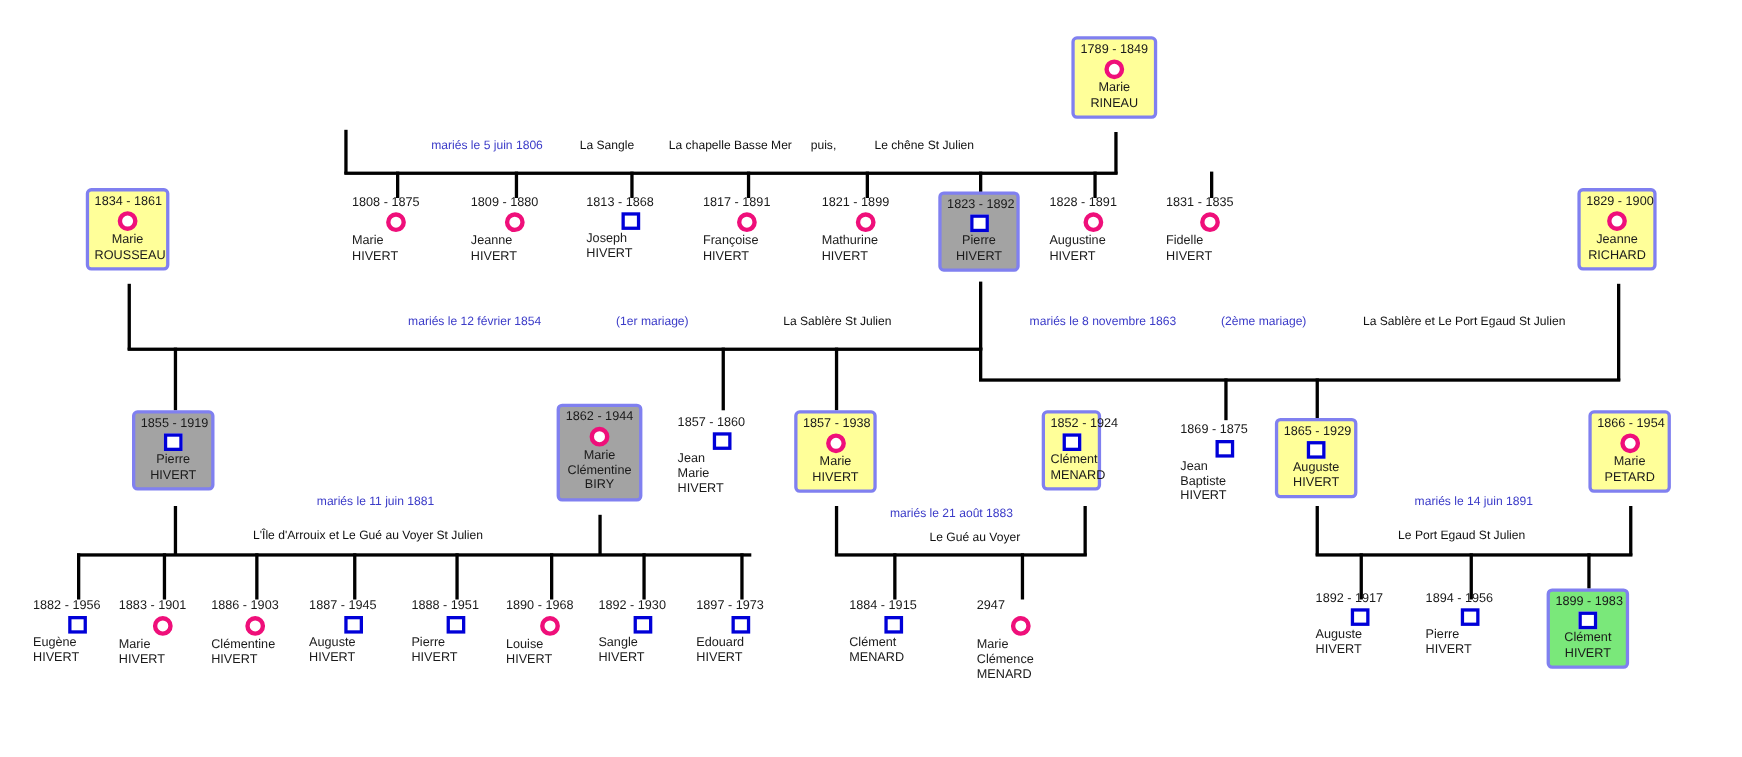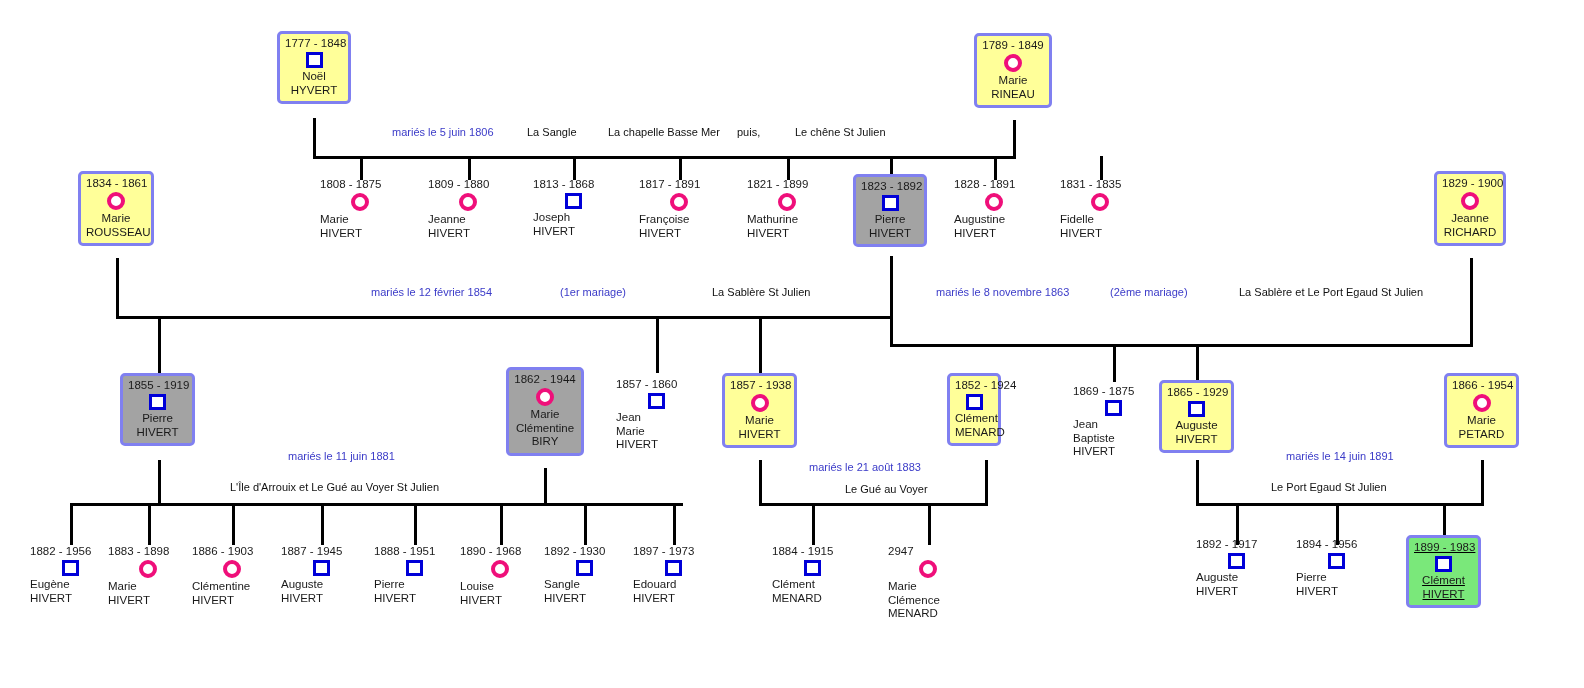--- a/index.html
+++ b/index.html
@@ -19,21 +19,21 @@
 
   
   .sym-m{width:17px;height:16px;border:3.5px solid #0000d8;background:#ffffff;box-sizing:border-box;}
   .sym-f{width:18px;height:18px;border:4px solid #ef0f7a;border-radius:50%;background:#ffffff;box-sizing:border-box;}
 
   
   .card{position:absolute;box-sizing:border-box;border:3px solid #8080f0;
         border-radius:5px;text-align:center;padding:3px 5px 4px 5px;}
   .card.yellow{background:#ffff99;}
   .card.violet{background:#a3a3a3;}
-  .card.green{background:#7ae87a;text-decoration:underline;}
+  .card.green{background:#7ae87a;}
   .card .dates{font-size:11.5px;color:#1a1a1a;white-space:nowrap;line-height:13px;}
   .card .nm{font-size:11.5px;color:#1a1a1a;line-height:13.5px;white-space:nowrap;}
 
   
   .note{position:absolute;font-size:11px;white-space:nowrap;line-height:13px;}
   .note.blue{color:#3b3bc8;}
   .note.black{color:#111111;}
 </style>
 </head>
 <body>
@@ -93,26 +93,20 @@
   <div class="ln lnv" style="left:812px;top:503px;height:42px;"></div>
   <div class="ln lnv" style="left:928px;top:503px;height:42px;"></div>
 
   <div class="ln lnv" style="left:1196px;top:460px;height:45px;"></div>
   <div class="ln lnv" style="left:1481px;top:460px;height:45px;"></div>
   <div class="ln lnh" style="left:1196px;top:503px;width:288px;"></div>
   <div class="ln lnv" style="left:1236px;top:503px;height:42px;"></div>
   <div class="ln lnv" style="left:1336px;top:503px;height:42px;"></div>
   <div class="ln lnv" style="left:1443px;top:503px;height:32px;"></div>
 
-  <div class="card yellow" style="left:277px;top:31px;width:74px;">
-    <div class="dates">1777 - 1848</div>
-    <div class="sym sym-m"></div>
-    <div class="nm">Noël</div>
-    <div class="nm">HYVERT</div>
-  </div>
 
   <div class="card yellow" style="left:974px;top:33px;width:78px;">
     <div class="dates">1789 - 1849</div>
     <div class="sym sym-f"></div>
     <div class="nm">Marie</div>
     <div class="nm">RINEAU</div>
   </div>
 
   <div class="note blue" style="left:392px;top:126px;">mariés le 5 juin 1806</div>
   <div class="note black" style="left:527px;top:126px;">La Sangle</div>
@@ -267,21 +261,21 @@
   <div class="note black" style="left:1271px;top:481px;">Le Port Egaud St Julien</div>
 
   <div class="person" style="left:30px;top:545px;width:80px;">
     <div class="dates">1882 - 1956</div>
     <div class="sym sym-m"></div>
     <div class="nm">Eugène</div>
     <div class="nm">HIVERT</div>
   </div>
 
   <div class="person" style="left:108px;top:545px;width:80px;">
-    <div class="dates">1883 - 1898</div>
+    <div class="dates">1883 - 1901</div>
     <div class="sym sym-f"></div>
     <div class="nm">Marie</div>
     <div class="nm">HIVERT</div>
   </div>
 
   <div class="person" style="left:192px;top:545px;width:80px;">
     <div class="dates">1886 - 1903</div>
     <div class="sym sym-f"></div>
     <div class="nm">Clémentine</div>
     <div class="nm">HIVERT</div>

